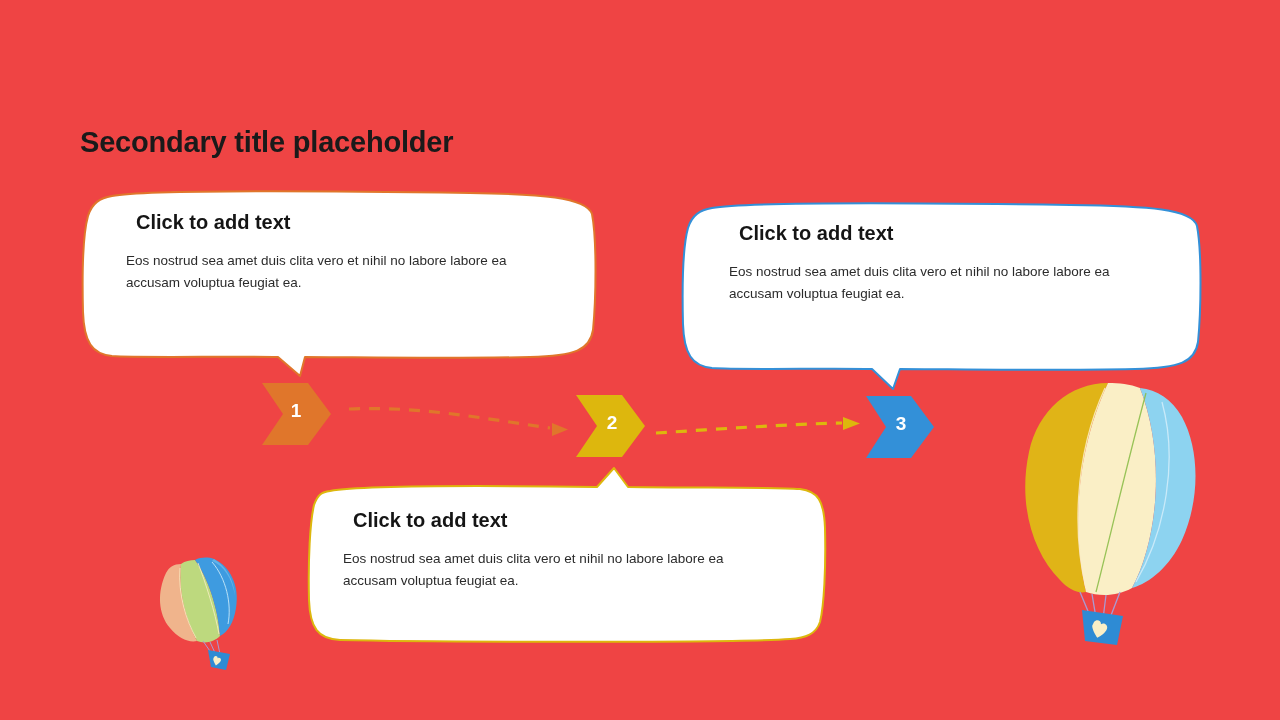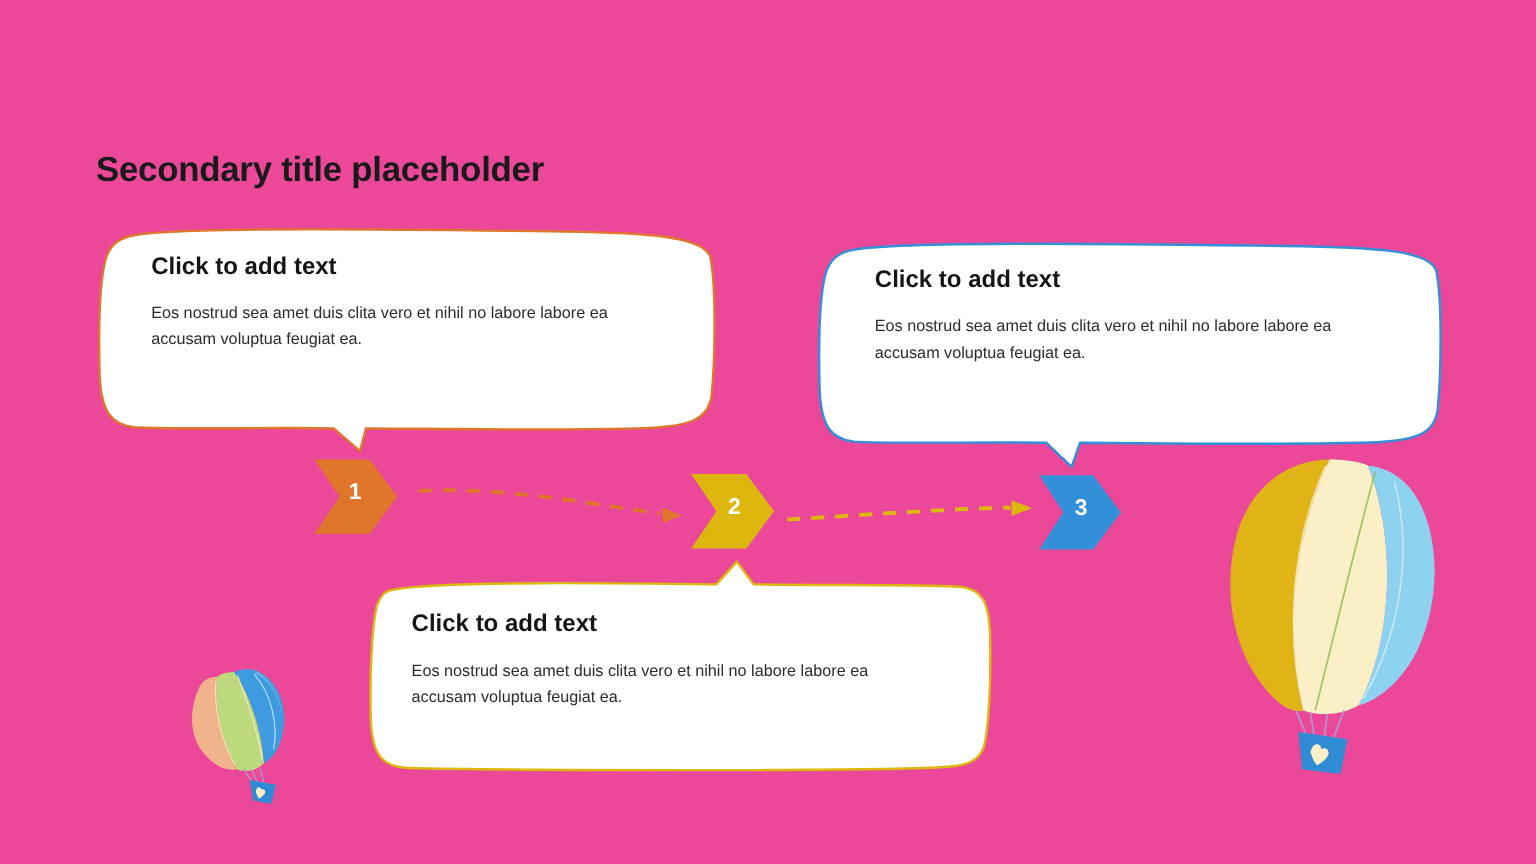--- a/index.html
+++ b/index.html
@@ -4,21 +4,21 @@
 <style>
   html, body {
     margin: 0;
     padding: 0;
     background: #ffffff;
   }
   #slide {
     position: relative;
     width: 1280px;
     height: 720px;
-    background: #ec4899;
+    background: #ef4444;
     overflow: hidden;
     font-family: "Liberation Sans", sans-serif;
   }
   #art {
     position: absolute;
     left: 0;
     top: 0;
     width: 1280px;
     height: 720px;
   }
@@ -32,21 +32,21 @@
     letter-spacing: -0.2px;
     white-space: nowrap;
   }
   .bubble-text {
     position: absolute;
   }
   .bubble-heading {
     font-size: 20px;
     font-weight: bold;
     color: #151515;
-    margin: 0 0 16px 0;
+    margin: 0 0 16px 10px;
     white-space: nowrap;
   }
   .bubble-body {
     font-size: 13.5px;
     line-height: 1.62;
     color: #2b2b2b;
     margin: 0;
     max-width: 395px;
   }
   #bubble1-text { left: 126px; top: 211px; }

